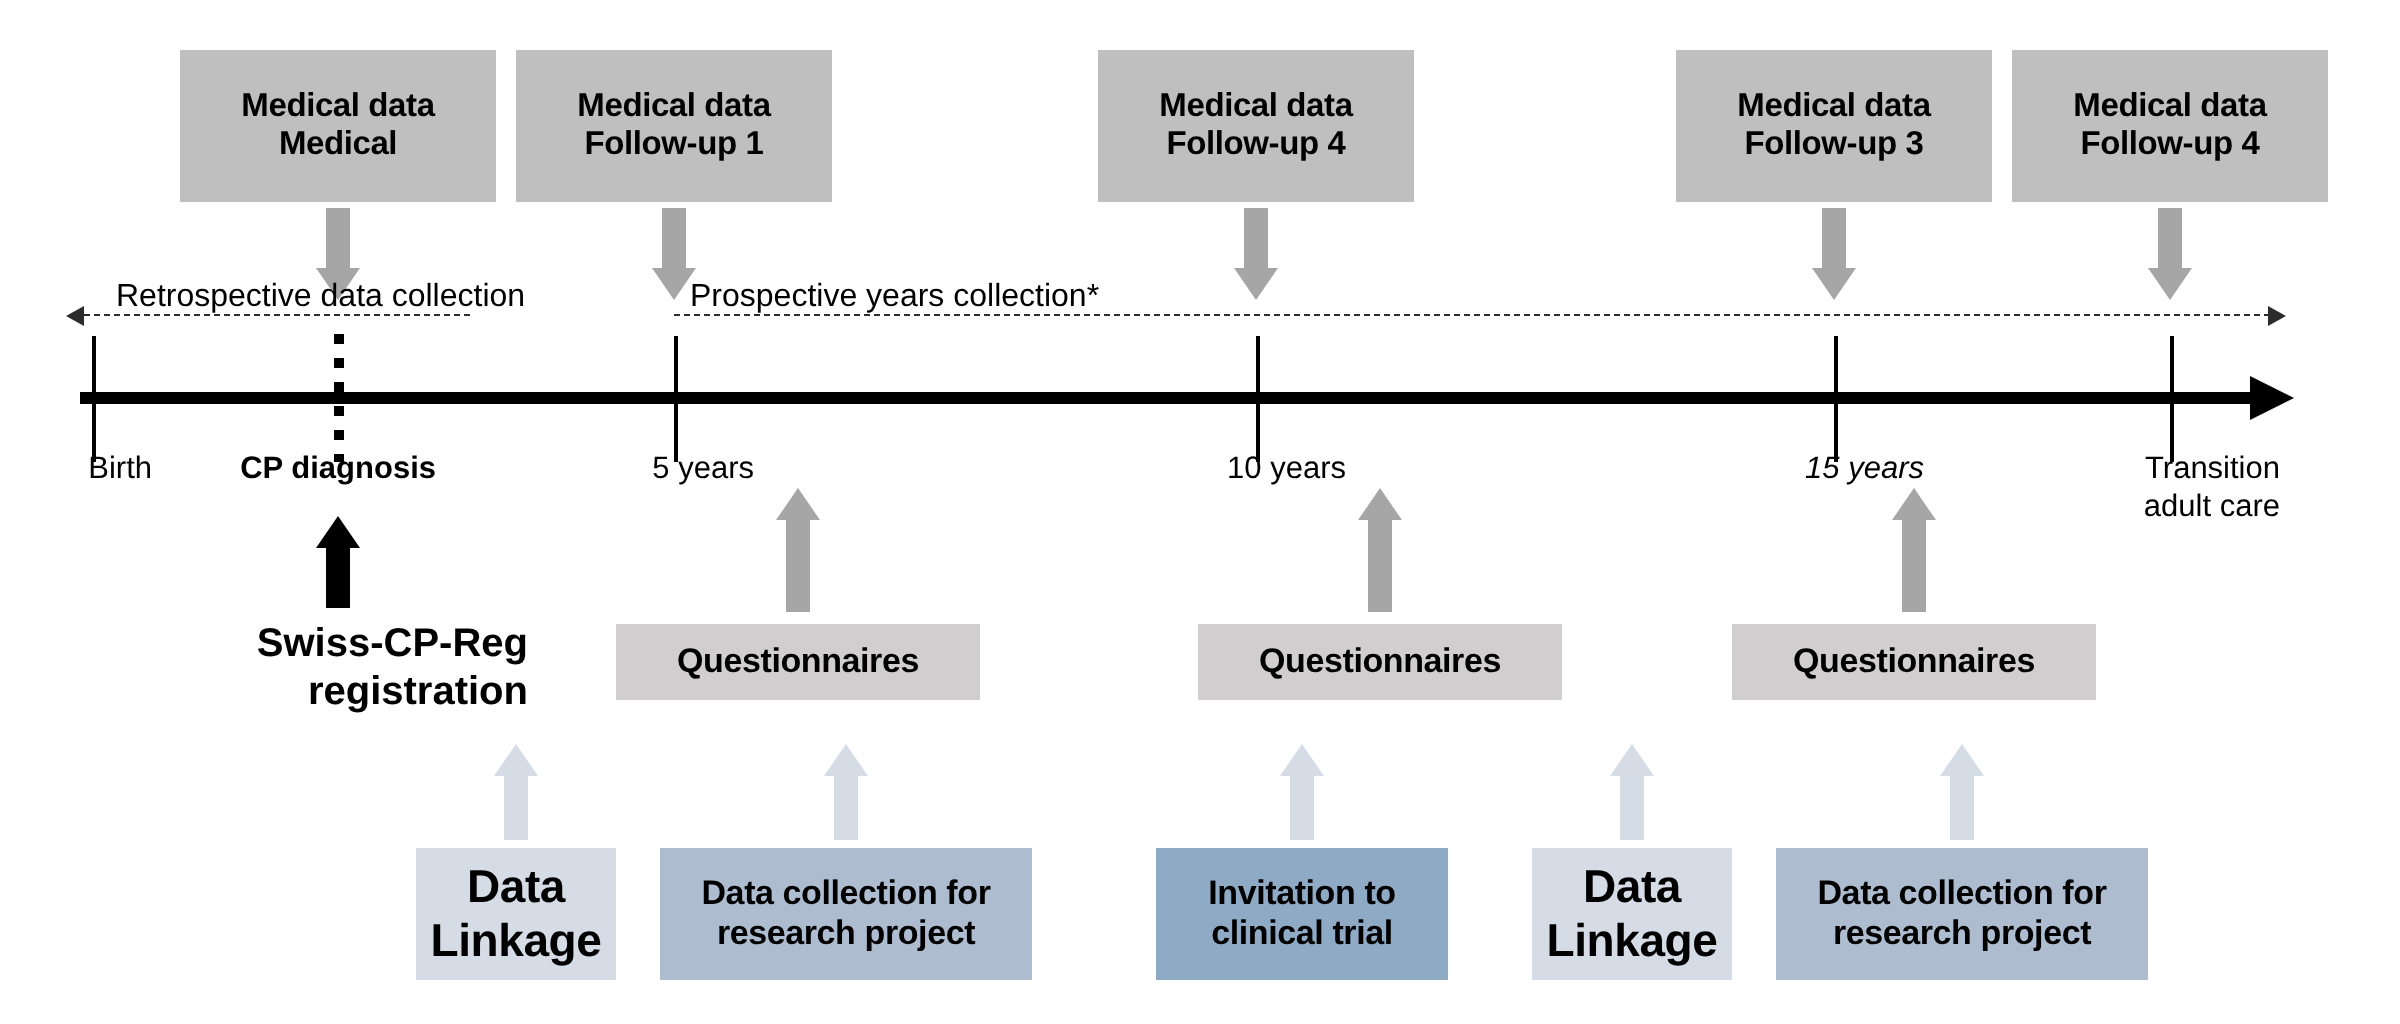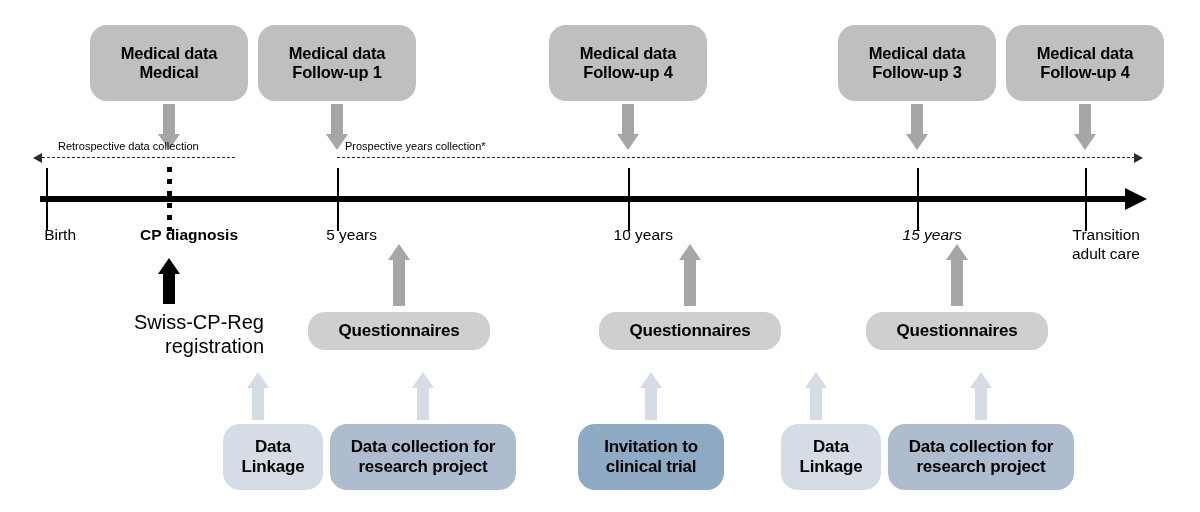--- a/index.html
+++ b/index.html
@@ -25,34 +25,32 @@
     box-sizing: border-box;
     display: flex;
     align-items: center;
     justify-content: center;
     text-align: center;
     font-weight: bold;
     line-height: 1.18;
     color: #000;
     letter-spacing: -0.2px;
     padding: 0 4px;
-    border-radius: 17px;
   }
   .box-medical {
     background: #bfbfbf;
     font-size: 16.5px;
   }
   .box-quest {
     background: #d0cece;
     font-size: 17px;
   }
   .box-linkage {
     background: #d6dce6;
-    font-size: 17px;
-    margin-left: 15px;
+    font-size: 23px;
   }
   .box-research {
     background: #aebcd0;
     font-size: 17px;
   }
   .box-trial {
     background: #8faac4;
     font-size: 17px;
   }
 
@@ -64,26 +62,26 @@
   }
   .lbl-axis {
     font-size: 15.5px;
     font-weight: normal;
   }
   .lbl-axis-bold {
     font-size: 15.5px;
     font-weight: bold;
   }
   .lbl-small {
-    font-size: 11px;
+    font-size: 16px;
     font-weight: normal;
   }
   .lbl-reg {
     font-size: 20px;
-    font-weight: normal;
+    font-weight: bold;
     line-height: 1.22;
     text-align: center;
   }
   .lbl-center { text-align: right; white-space: normal; }
 
   
   .arrow { position: absolute; }
   .arrow .shaft { position: absolute; left: 50%; transform: translateX(-50%); }
   .arrow .head  { position: absolute; left: 50%; transform: translateX(-50%); width: 0; height: 0; }
 
@@ -174,21 +172,21 @@
     <div class="dash-line" style="left: 42px; top: 157px; width: 193px;"></div>
     <div class="dash-head dash-head-left" style="top: 153px; left: 33px;"></div>
     <div class="lbl lbl-small" style="left: 58px; top: 140px;">Retrospective data collection</div>
     <div class="dash-line" style="left: 337px; top: 157px; width: 798px;"></div>
     <div class="dash-head dash-head-right" style="top: 153px; left: 1134px;"></div>
     <div class="lbl lbl-small" style="left: 345px; top: 140px;">Prospective years collection*</div>
     <div class="axis-line" style="left: 40px; top: 196px; width: 1085px; height: 6px; background: rgb(0, 0, 0);"></div>
     <div style="position: absolute; left: 1125px; top: 188px; width: 0px; height: 0px; border-top: 11px solid transparent; border-bottom: 11px solid transparent; border-left: 22px solid rgb(0, 0, 0);"></div>
     <div class="tick" style="left: 46px; top: 168px; height: 63px;"></div>
     <div class="lbl lbl-axis lbl-center" style="left: 16px; top: 226px; width: 60px; white-space: pre-line; line-height: 1.22;">Birth</div>
-    <div class="lbl lbl-axis-bold lbl-center" style="left: 108px; top: 226px; width: 130px; white-space: pre-line; line-height: 1.22;">CP diagnosis</div>
+    <div class="lbl lbl-axis-bold lbl-center" style="left: 88px; top: 226px; width: 130px; white-space: pre-line; line-height: 1.22;">CP diagnosis</div>
     <div class="tick" style="left: 337px; top: 168px; height: 63px;"></div>
     <div class="lbl lbl-axis lbl-center" style="left: 297px; top: 226px; width: 80px; white-space: pre-line; line-height: 1.22;">5 years</div>
     <div class="tick" style="left: 628px; top: 168px; height: 63px;"></div>
     <div class="lbl lbl-axis lbl-center" style="left: 583px; top: 226px; width: 90px; white-space: pre-line; line-height: 1.22;">10 years</div>
     <div class="tick" style="left: 917px; top: 168px; height: 63px;"></div>
     <div class="lbl lbl-axis lbl-center" style="left: 872px; top: 226px; width: 90px; white-space: pre-line; line-height: 1.22; font-style: italic;">15 years</div>
     <div class="tick" style="left: 1085px; top: 168px; height: 63px;"></div>
     <div class="lbl lbl-axis lbl-center" style="left: 1030px; top: 226px; width: 110px; white-space: pre-line; line-height: 1.22;">Transition
 adult care</div>
     <div class="dotted-marker" style="left: 167px; top: 167px; height: 64px;"></div>

